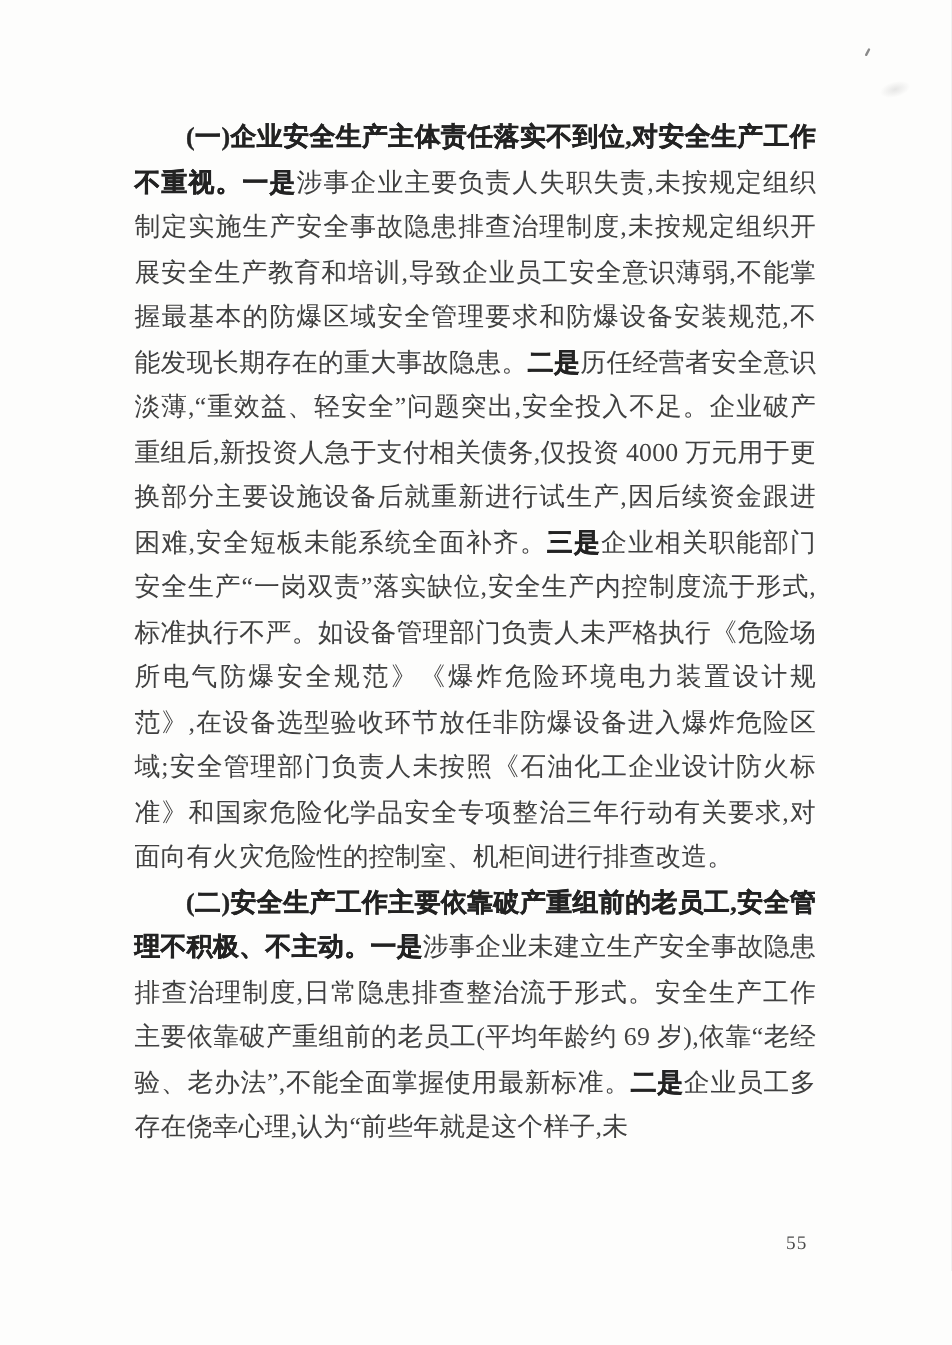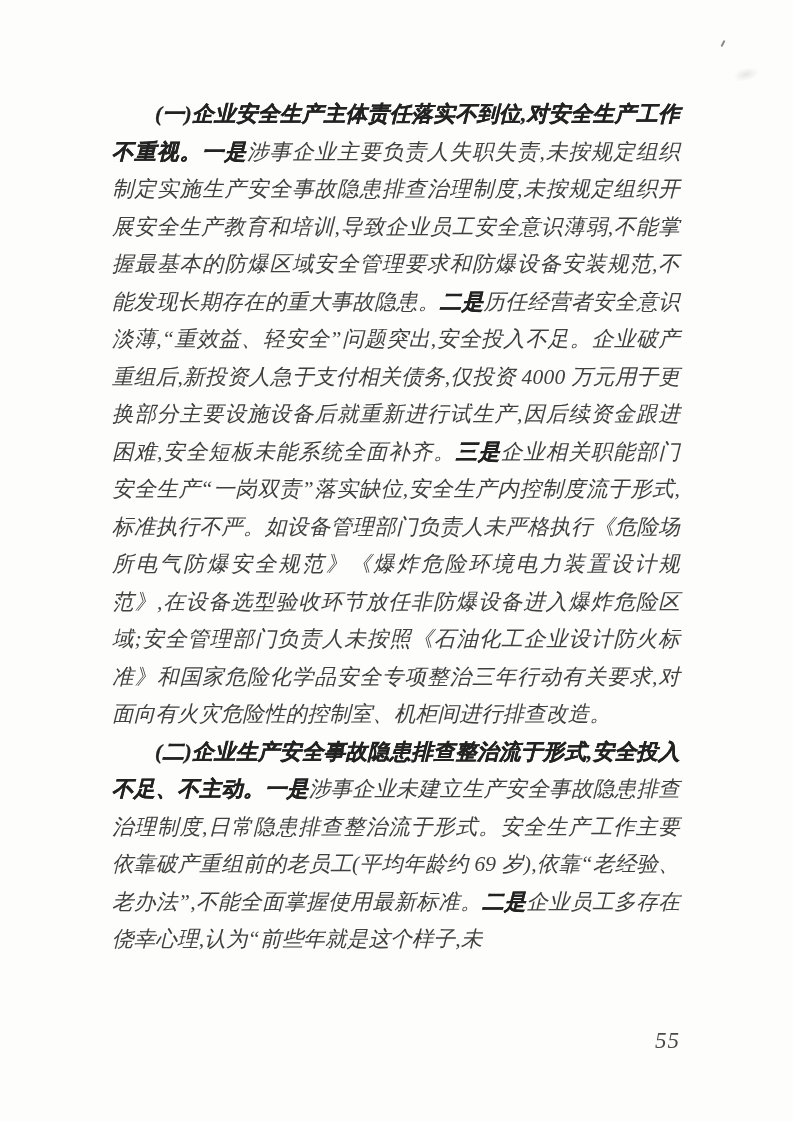--- a/index.html
+++ b/index.html
@@ -7,21 +7,20 @@
     padding: 0;
     background: #e8e8e8;
   }
   .page {
     position: relative;
     width: 793px;
     height: 1121px;
     background: #fdfdfc;
     overflow: hidden;
     font-family: "Liberation Serif", "DejaVu Serif", serif;
-    font-style: italic;
   }
   .text-block {
     position: absolute;
     left: 112px;
     top: 96px;
     width: 568px;
     font-size: 21.5px;
     line-height: 37.5px;
     letter-spacing: 0.2px;
     color: #404040;
@@ -38,21 +37,21 @@
     -webkit-text-stroke: 0.3px #232323;
   }
   .para .seg-regular {
     font-weight: normal;
   }
   .page-number {
     position: absolute;
     left: 655px;
     top: 1028px;
     width: 40px;
-    font-size: 23px;
+    font-size: 16px;
     letter-spacing: 1px;
     color: #4a4a4a;
     text-align: left;
   }
   
   .speck {
     position: absolute;
     left: 722px;
     top: 40px;
     width: 2px;
@@ -76,19 +75,19 @@
 
 <div class="page">
 
   <span class="speck"></span>
   <span class="smudge"></span>
 
   <div class="text-block">
 
     <p class="para"><span class="seg-bold">(一)企业安全生产主体责任落实不到位,对安全生产工作不重视。</span><span class="seg-bold">一是</span><span class="seg-regular">涉事企业主要负责人失职失责,未按规定组织制定实施生产安全事故隐患排查治理制度,未按规定组织开展安全生产教育和培训,导致企业员工安全意识薄弱,不能掌握最基本的防爆区域安全管理要求和防爆设备安装规范,不能发现长期存在的重大事故隐患。</span><span class="seg-bold">二是</span><span class="seg-regular">历任经营者安全意识淡薄,“重效益、轻安全”问题突出,安全投入不足。企业破产重组后,新投资人急于支付相关债务,仅投资 4000 万元用于更换部分主要设施设备后就重新进行试生产,因后续资金跟进困难,安全短板未能系统全面补齐。</span><span class="seg-bold">三是</span><span class="seg-regular">企业相关职能部门安全生产“一岗双责”落实缺位,安全生产内控制度流于形式,标准执行不严。如设备管理部门负责人未严格执行《危险场所电气防爆安全规范》《爆炸危险环境电力装置设计规范》,在设备选型验收环节放任非防爆设备进入爆炸危险区域;安全管理部门负责人未按照《石油化工企业设计防火标准》和国家危险化学品安全专项整治三年行动有关要求,对面向有火灾危险性的控制室、机柜间进行排查改造。</span></p>
 
-    <p class="para"><span class="seg-bold">(二)企业生产安全事故隐患排查整治流于形式,安全投入不足、不主动。</span><span class="seg-bold">一是</span><span class="seg-regular">涉事企业未建立生产安全事故隐患排查治理制度,日常隐患排查整治流于形式。安全生产工作主要依靠破产重组前的老员工(平均年龄约 69 岁),依靠“老经验、老办法”,不能全面掌握使用最新标准。</span><span class="seg-bold">二是</span><span class="seg-regular">企业员工多存在侥幸心理,认为“前些年就是这个样子,未</span></p>
+    <p class="para"><span class="seg-bold">(二)安全生产工作主要依靠破产重组前的老员工,安全管理不积极、不主动。</span><span class="seg-bold">一是</span><span class="seg-regular">涉事企业未建立生产安全事故隐患排查治理制度,日常隐患排查整治流于形式。安全生产工作主要依靠破产重组前的老员工(平均年龄约 69 岁),依靠“老经验、老办法”,不能全面掌握使用最新标准。</span><span class="seg-bold">二是</span><span class="seg-regular">企业员工多存在侥幸心理,认为“前些年就是这个样子,未</span></p>
 
   </div>
 
   <div class="page-number">55</div>
 
 </div>
 
 </body></html>

